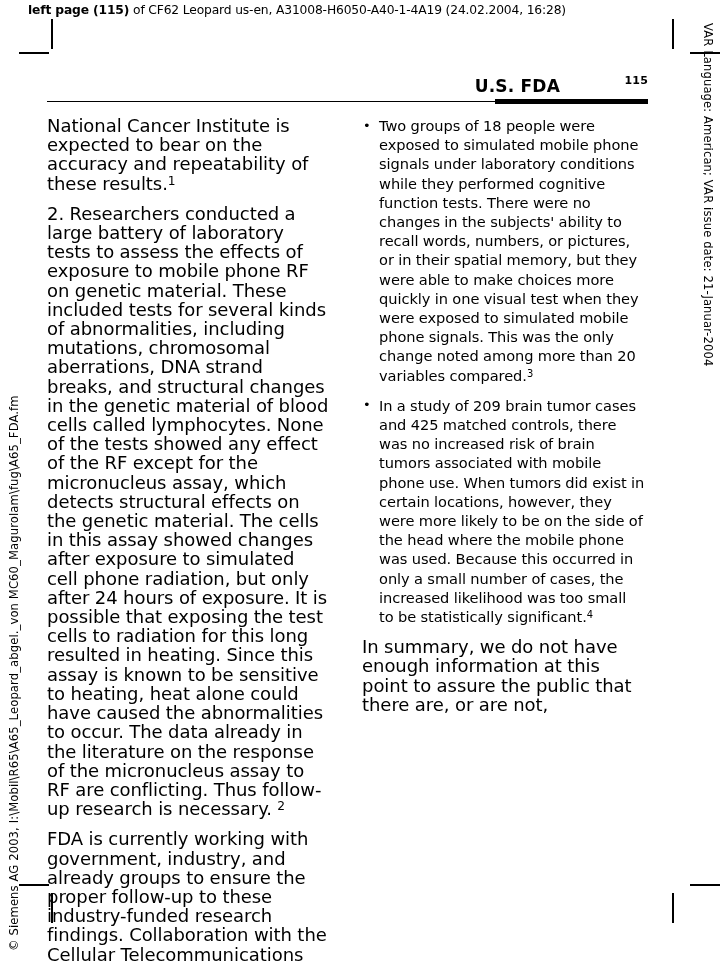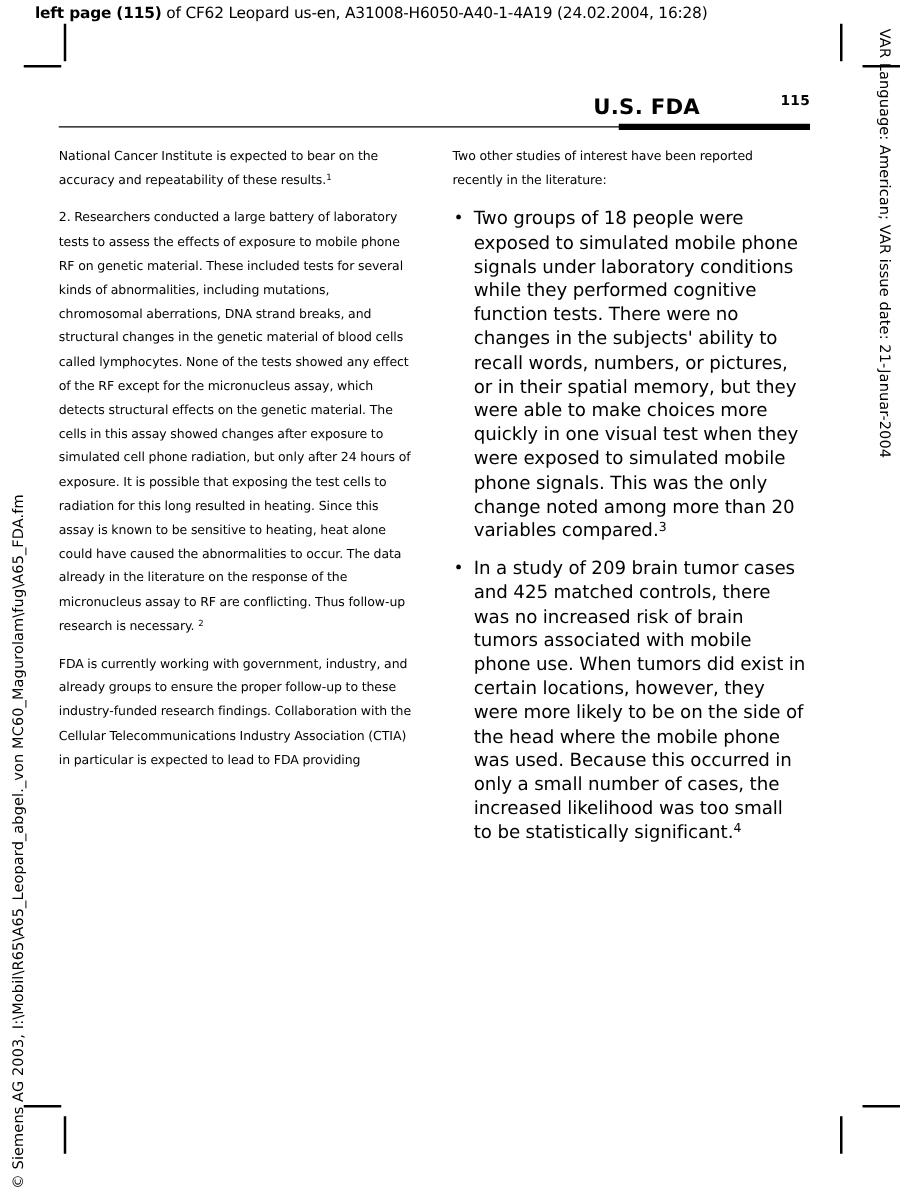--- a/index.html
+++ b/index.html
@@ -126,21 +126,21 @@
     top: 116px;
     width: 601px;
     display: flex;
     gap: 32px;
   }
   .col {
     width: 283px;
   }
   p.para {
     margin: 0 0 11px 0;
-    font-size: 10px;
+    font-size: 18px;
     line-height: 19.2px;
     letter-spacing: -0.05px;
     word-spacing: -0.2px;
   }
   p.para:last-child { margin-bottom: 0; }
 
   ul.bullets {
     margin: 0 0 11px 0;
     padding: 0;
     list-style: none;
@@ -197,19 +197,19 @@
 <div class="rule-thin"></div>
 <div class="rule-thick"></div>
 
 <div class="columns">
   <div class="col" id="left-col">
       <p class="para"><span>National Cancer Institute is expected to bear on the accuracy and repeatability of these results.</span><sup>1</sup></p>
       <p class="para"><span>2. Researchers conducted a large battery of laboratory tests to assess the effects of exposure to mobile phone RF on genetic material. These included tests for several kinds of abnormalities, including mutations, chromosomal aberrations, DNA strand breaks, and structural changes in the genetic material of blood cells called lymphocytes. None of the tests showed any effect of the RF except for the micronucleus assay, which detects structural effects on the genetic material. The cells in this assay showed changes after exposure to simulated cell phone radiation, but only after 24 hours of exposure. It is possible that exposing the test cells to radiation for this long resulted in heating. Since this assay is known to be sensitive to heating, heat alone could have caused the abnormalities to occur. The data already in the literature on the response of the micronucleus assay to RF are conflicting. Thus follow-up research is necessary. </span><sup>2</sup></p>
       <p class="para"><span>FDA is currently working with government, industry, and already groups to ensure the proper follow-up to these industry-funded research findings. Collaboration with the Cellular Telecommunications Industry Association (CTIA) in particular is expected to lead to FDA providing</span></p>
     </div>
   <div class="col" id="right-col">
-      <p class="para"><span>Two other studies of interest have been reported recently in the literature:</span></p>
       <ul class="bullets">
         <li><span class="bullet-glyph">•</span><span>Two groups of 18 people were exposed to simulated mobile phone signals under laboratory conditions while they performed cognitive function tests. There were no changes in the subjects' ability to recall words, numbers, or pictures, or in their spatial memory, but they were able to make choices more quickly in one visual test when they were exposed to simulated mobile phone signals. This was the only change noted among more than 20 variables compared.</span><sup>3</sup></li>
         <li><span class="bullet-glyph">•</span><span>In a study of 209 brain tumor cases and 425 matched controls, there was no increased risk of brain tumors associated with mobile phone use. When tumors did exist in certain locations, however, they were more likely to be on the side of the head where the mobile phone was used. Because this occurred in only a small number of cases, the increased likelihood was too small to be statistically significant.</span><sup>4</sup></li>
       </ul>
+      <p class="para"><span>In summary, we do not have enough information at this point to assure the public that there are, or are not,</span></p>
     </div>
 </div>
 
 </body></html>

